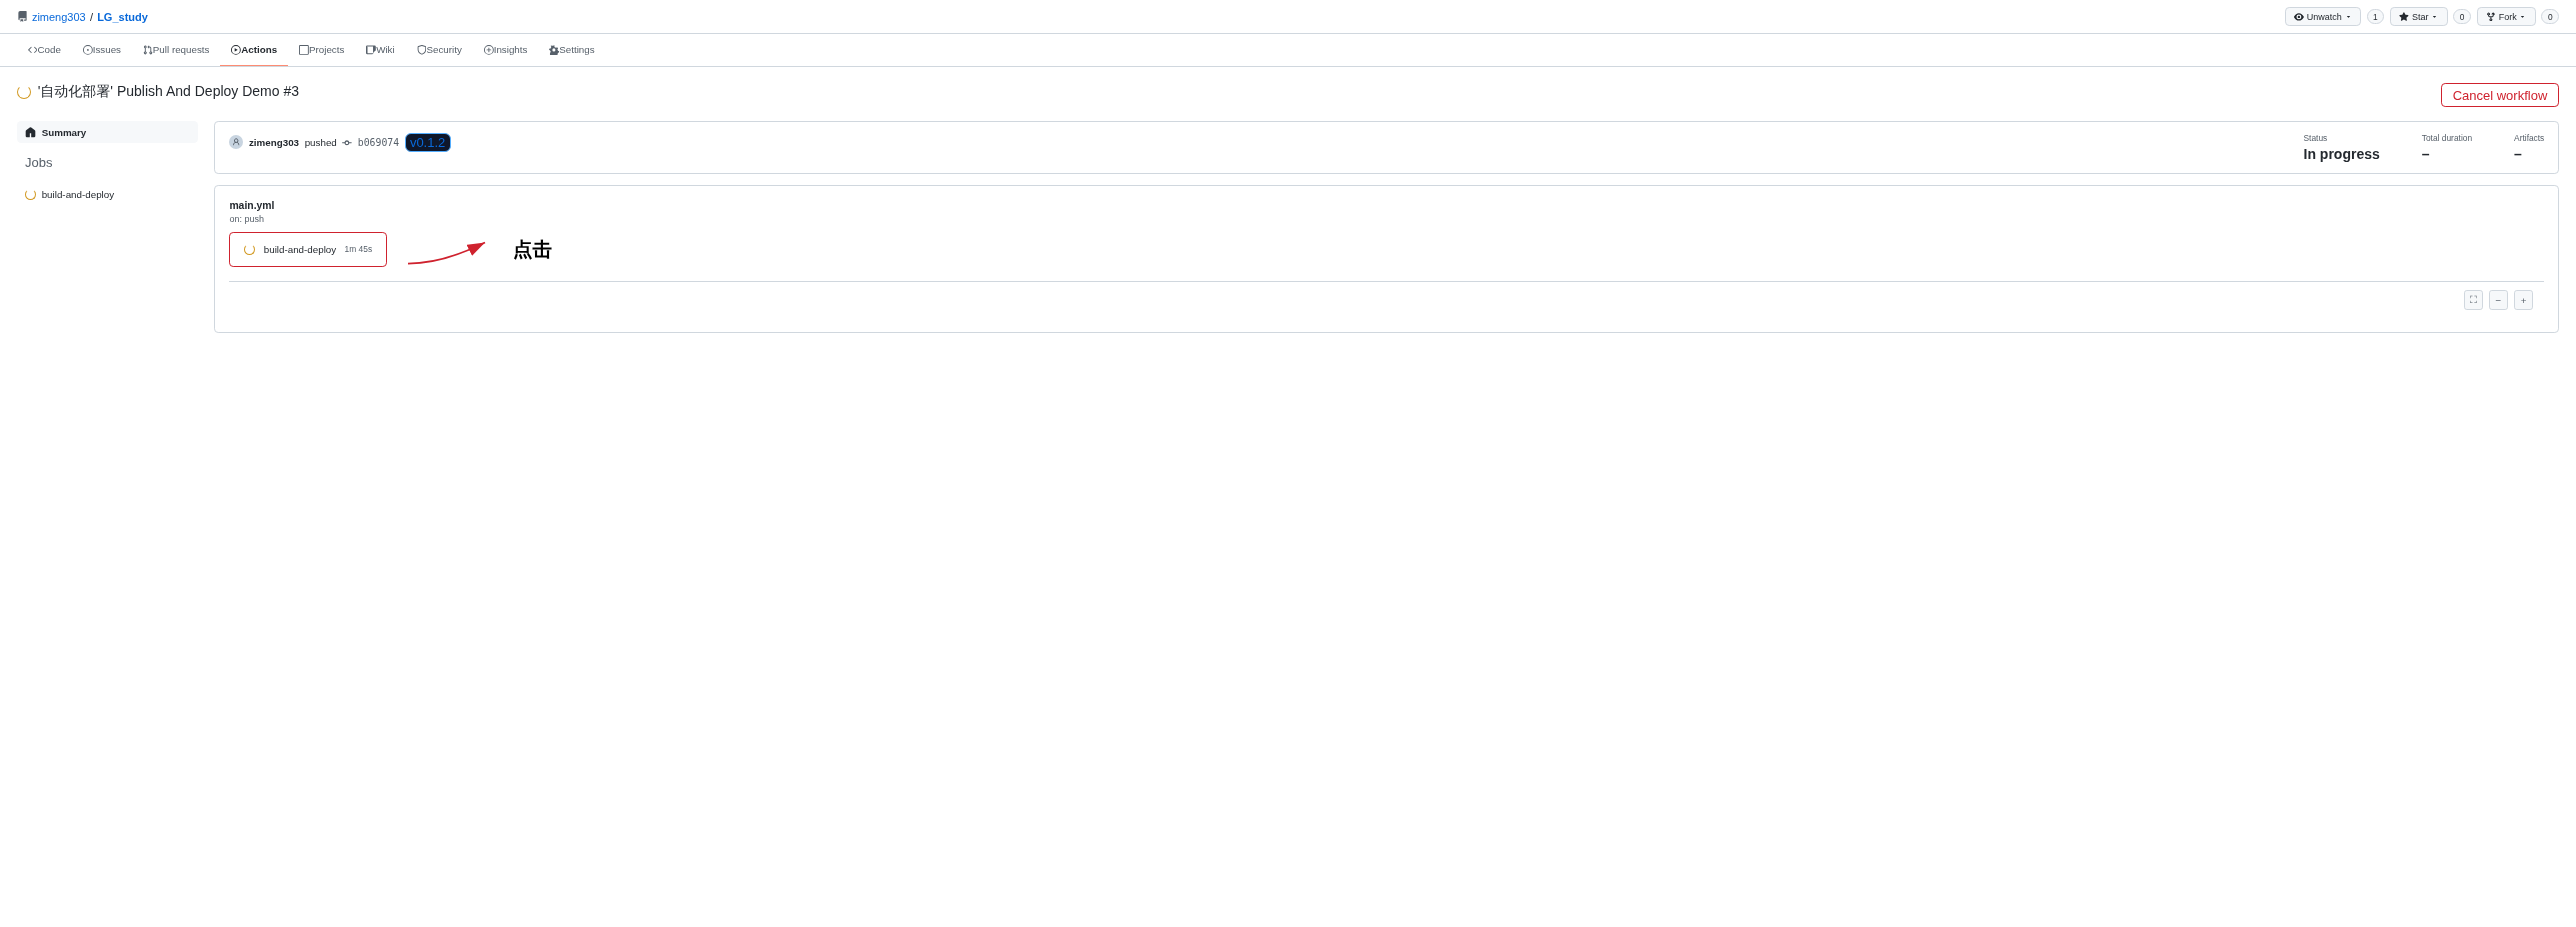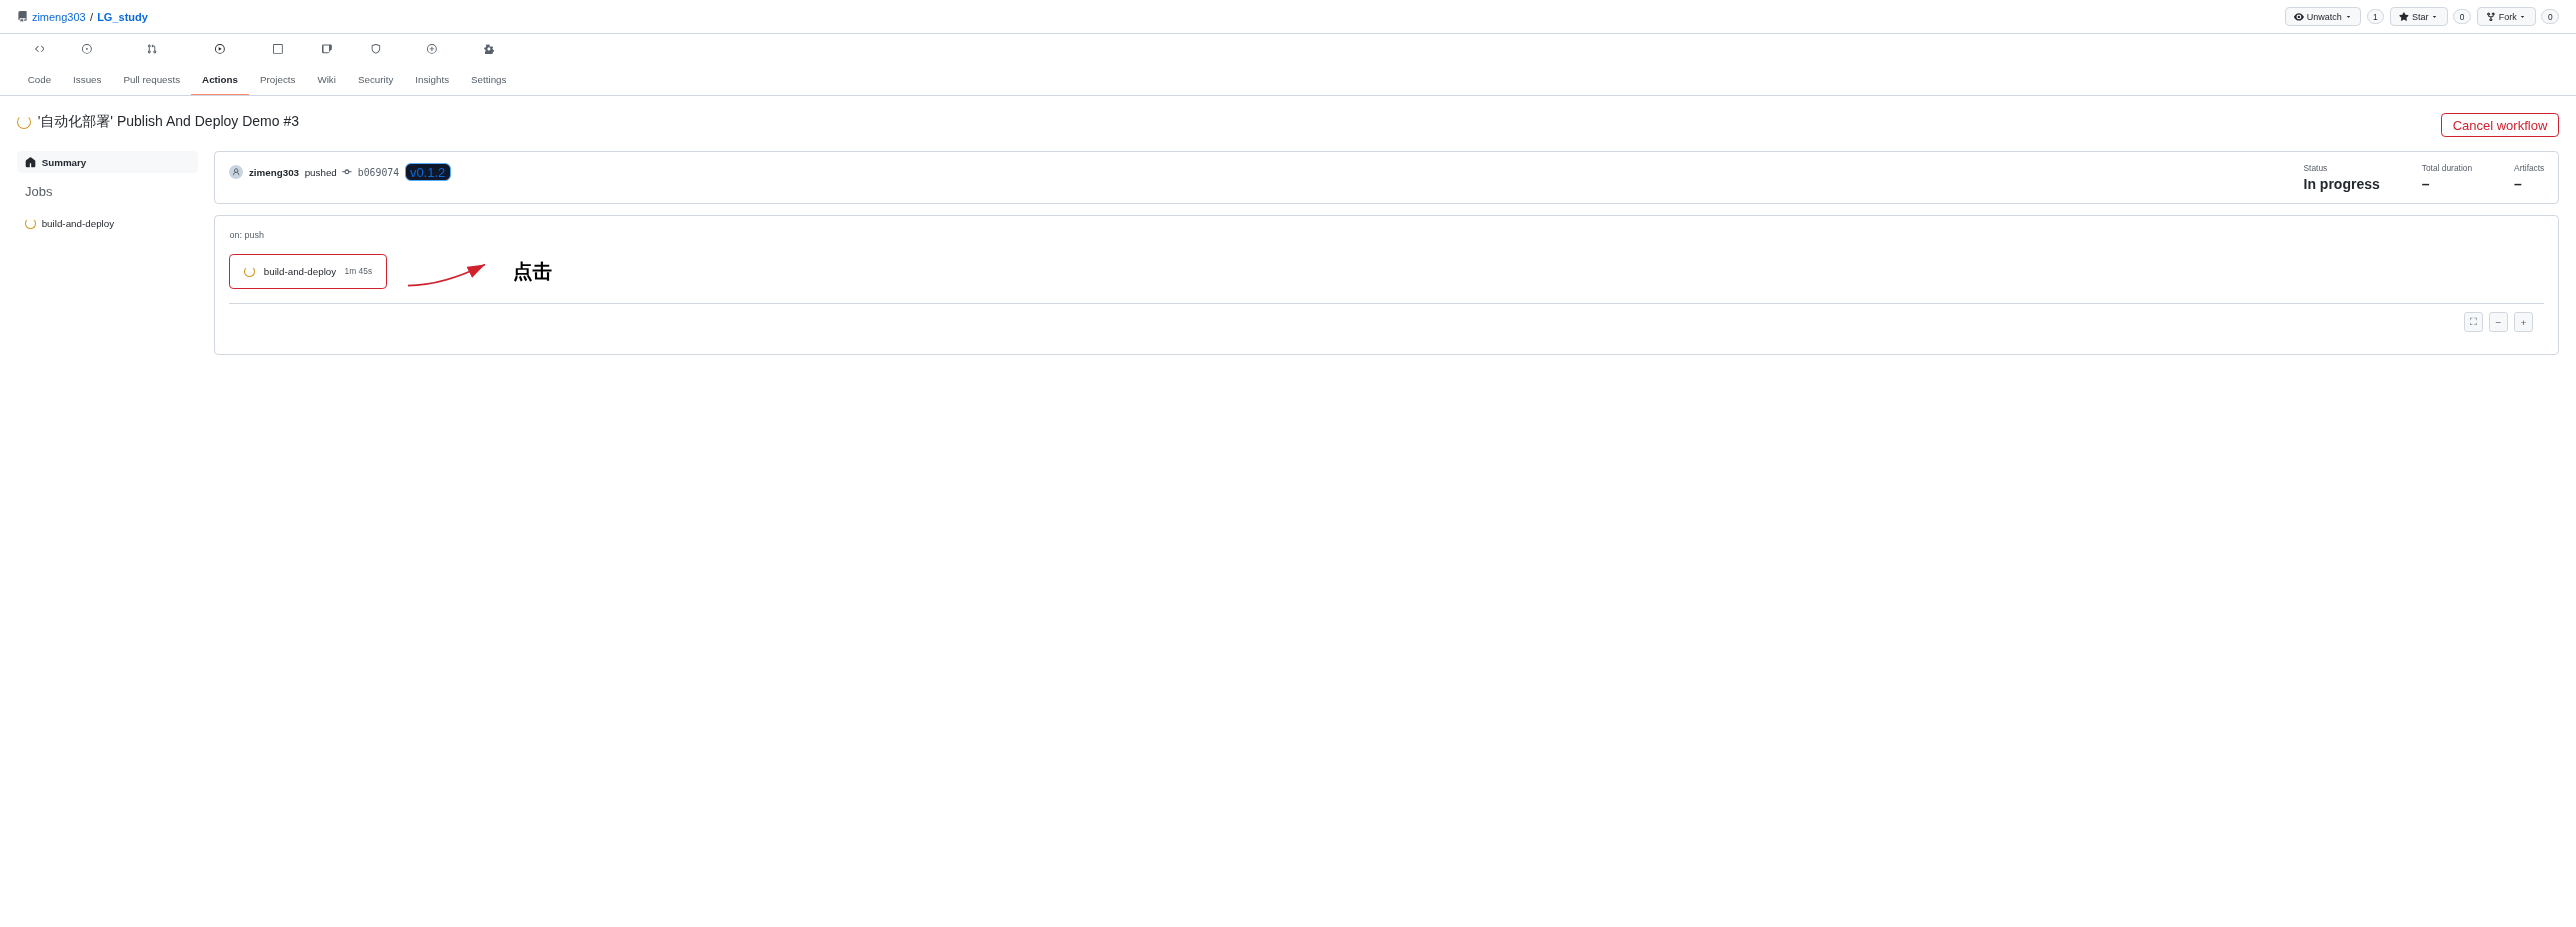--- a/index.html
+++ b/index.html
@@ -30,24 +30,24 @@
 
     
     .nav-tabs {
       display: flex;
       align-items: center;
       padding: 0 16.7px;
       border-bottom: 0.7px solid #d0d7de;
       background: #fff;
     }
     .nav-tab {
-      display: flex; align-items: center; gap: 20px;
+      display: flex; align-items: flex-end; gap: 0;
       padding: 9.8px 11px; font-size: 9.8px; color: #57606a;
       border-bottom: 1.4px solid transparent; cursor: pointer;
-      text-decoration: none; white-space: nowrap; flex-direction: column;
+      text-decoration: none; white-space: nowrap;
     }
     .nav-tab.active { color: #24292f; border-bottom-color: #fd8c73; font-weight: 600; }
 
     
     .page-content { padding: 16.7px; background: #fff; }
 
     
     .workflow-title-row {
       display: flex; align-items: flex-start; justify-content: space-between;
       margin-bottom: 14px;
@@ -111,21 +111,21 @@
     .meta-col { display: flex; flex-direction: column; gap: 2.8px; }
     .meta-label { font-size: 8.4px; color: #57606a; }
     .meta-value { font-size: 14px; font-weight: 600; }
 
     
     .workflow-card {
       border: 0.7px solid #d0d7de; border-radius: 4.2px;
       padding: 14px; background: #fff;
     }
     .workflow-card-title { font-size: 10.4px; font-weight: 600; margin-bottom: 2.8px; }
-    .workflow-card-sub { font-size: 9px; color: #57606a; margin-bottom: 14px; }
+    .workflow-card-sub { font-size: 9px; color: #57606a; margin-bottom: 8px; }
 
     
     .job-box-wrapper { display: flex; align-items: center; gap: 14px; }
     .job-box {
       border: 1.4px solid #cf222e; border-radius: 4.2px; padding: 11px 14px;
       display: flex; align-items: center; gap: 8.4px; min-width: 153px;
     }
     .job-box-label { font-size: 9.8px; color: #24292f; }
     .job-box-time { font-size: 8.4px; color: #57606a; margin-left: auto; }
 
@@ -322,20 +322,21 @@
             </div>
             <div class="meta-col">
               <span class="meta-label">Artifacts</span>
               <span class="meta-value">–</span>
             </div>
           </div>
         </div>
       </div>
 
       <div class="workflow-card">
+        <div class="workflow-card-title">main.yml</div>
         <div class="workflow-card-sub">on: push</div>
 
         <div class="job-box-wrapper">
 
           <div class="job-box">
             <span class="yellow-dot"></span>
             <span class="job-box-label">build-and-deploy</span>
             <span class="job-box-time">1m 45s</span>
           </div>
 

